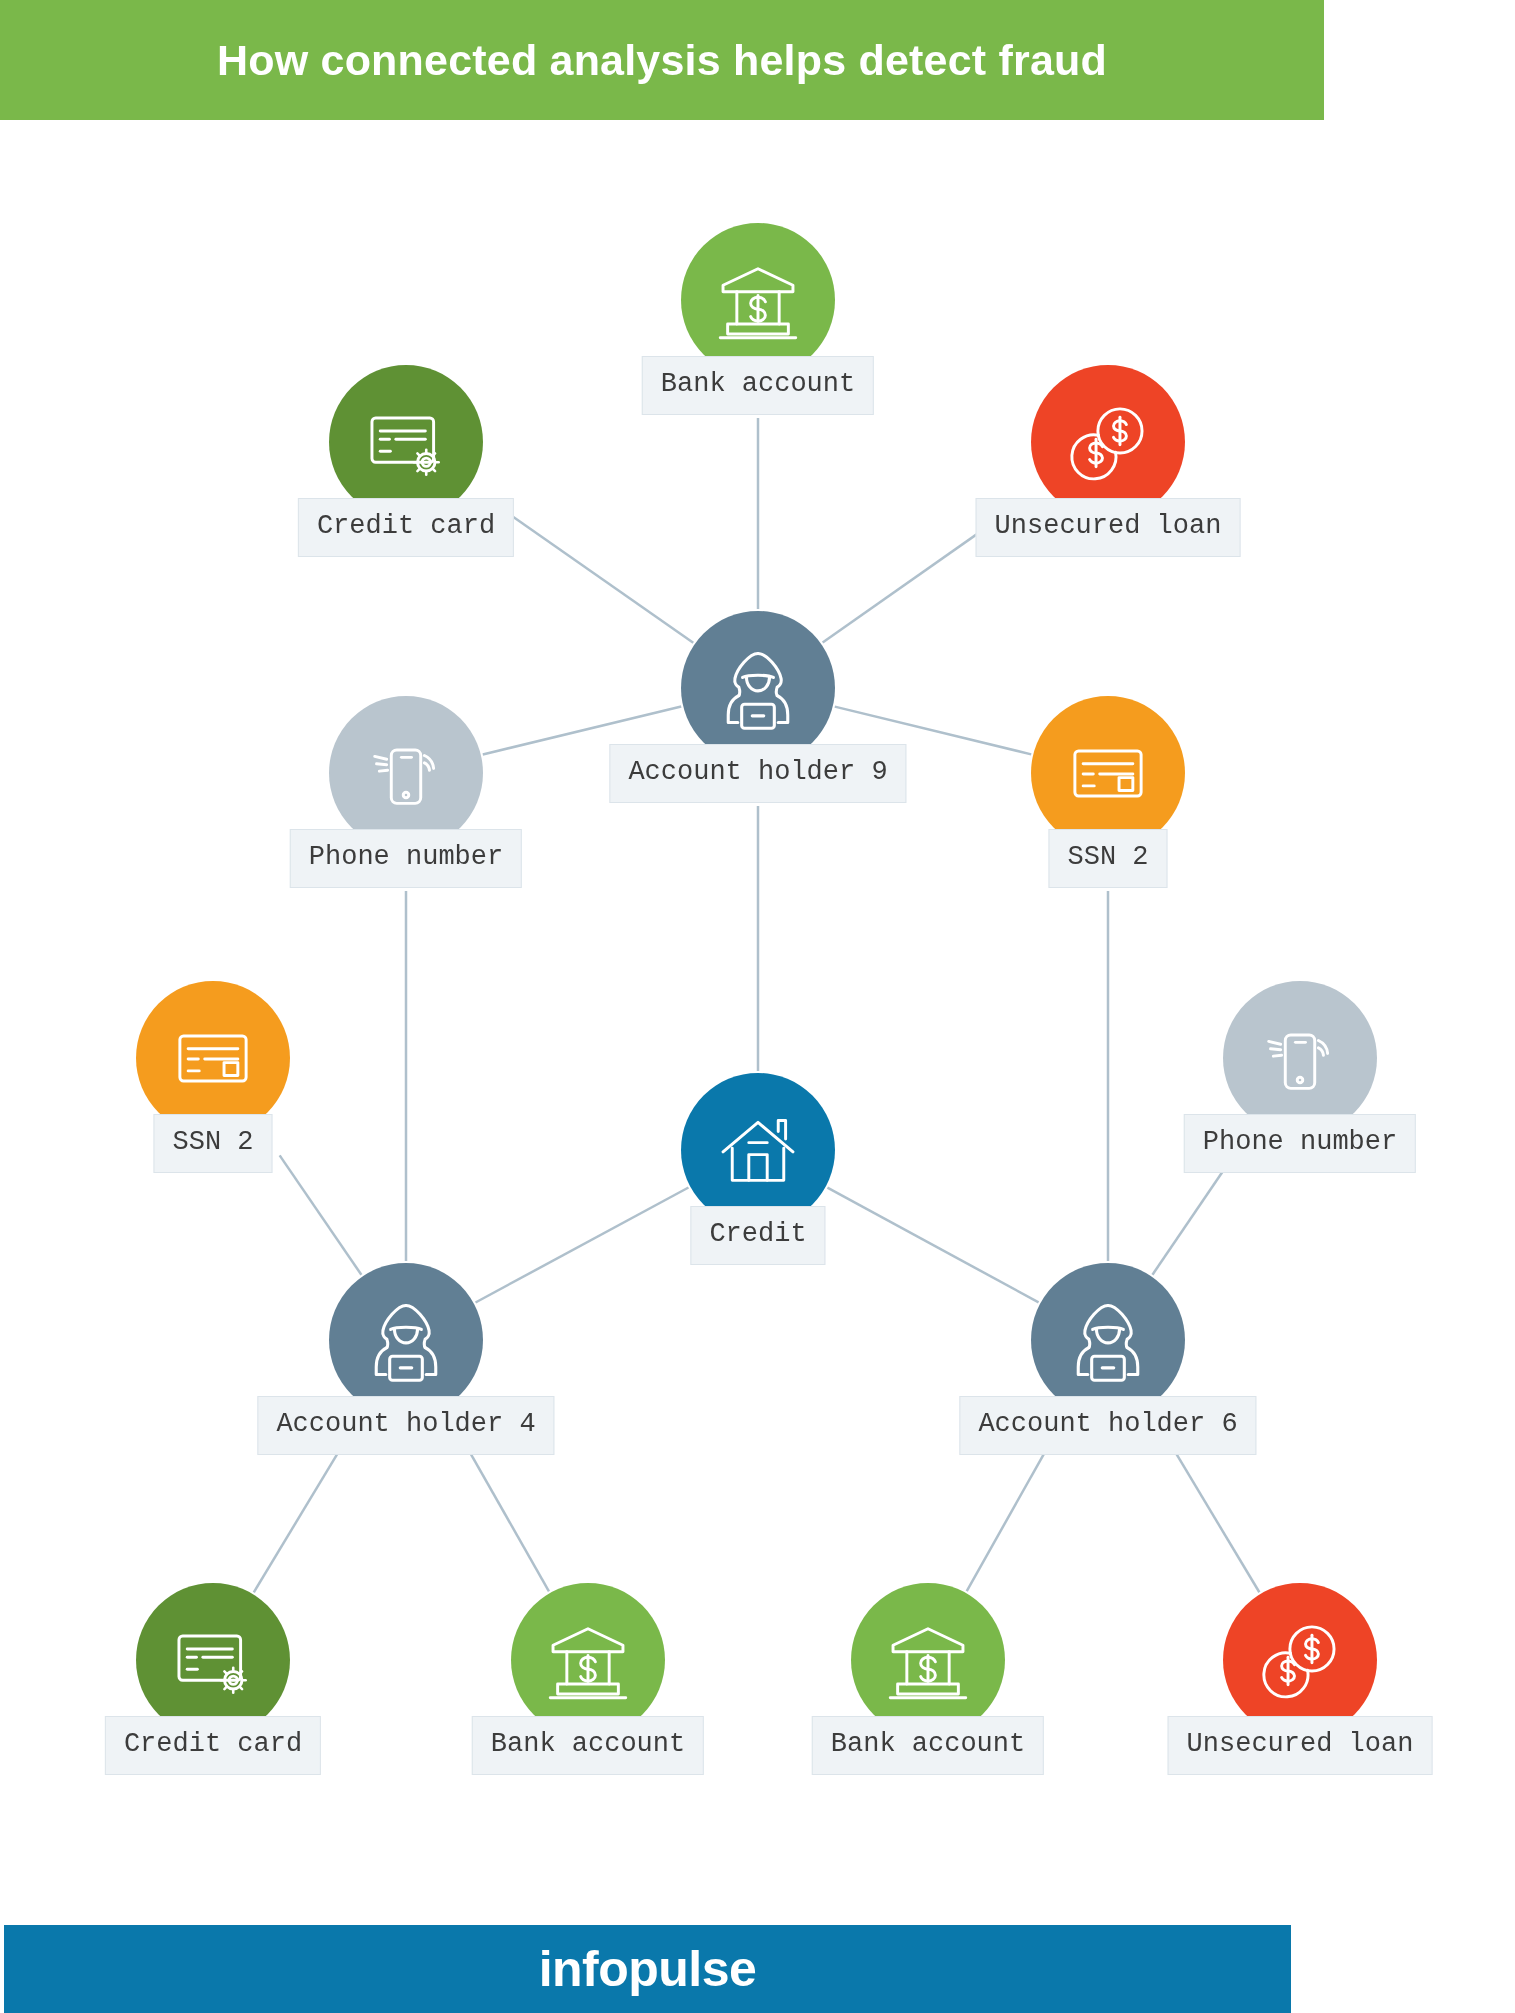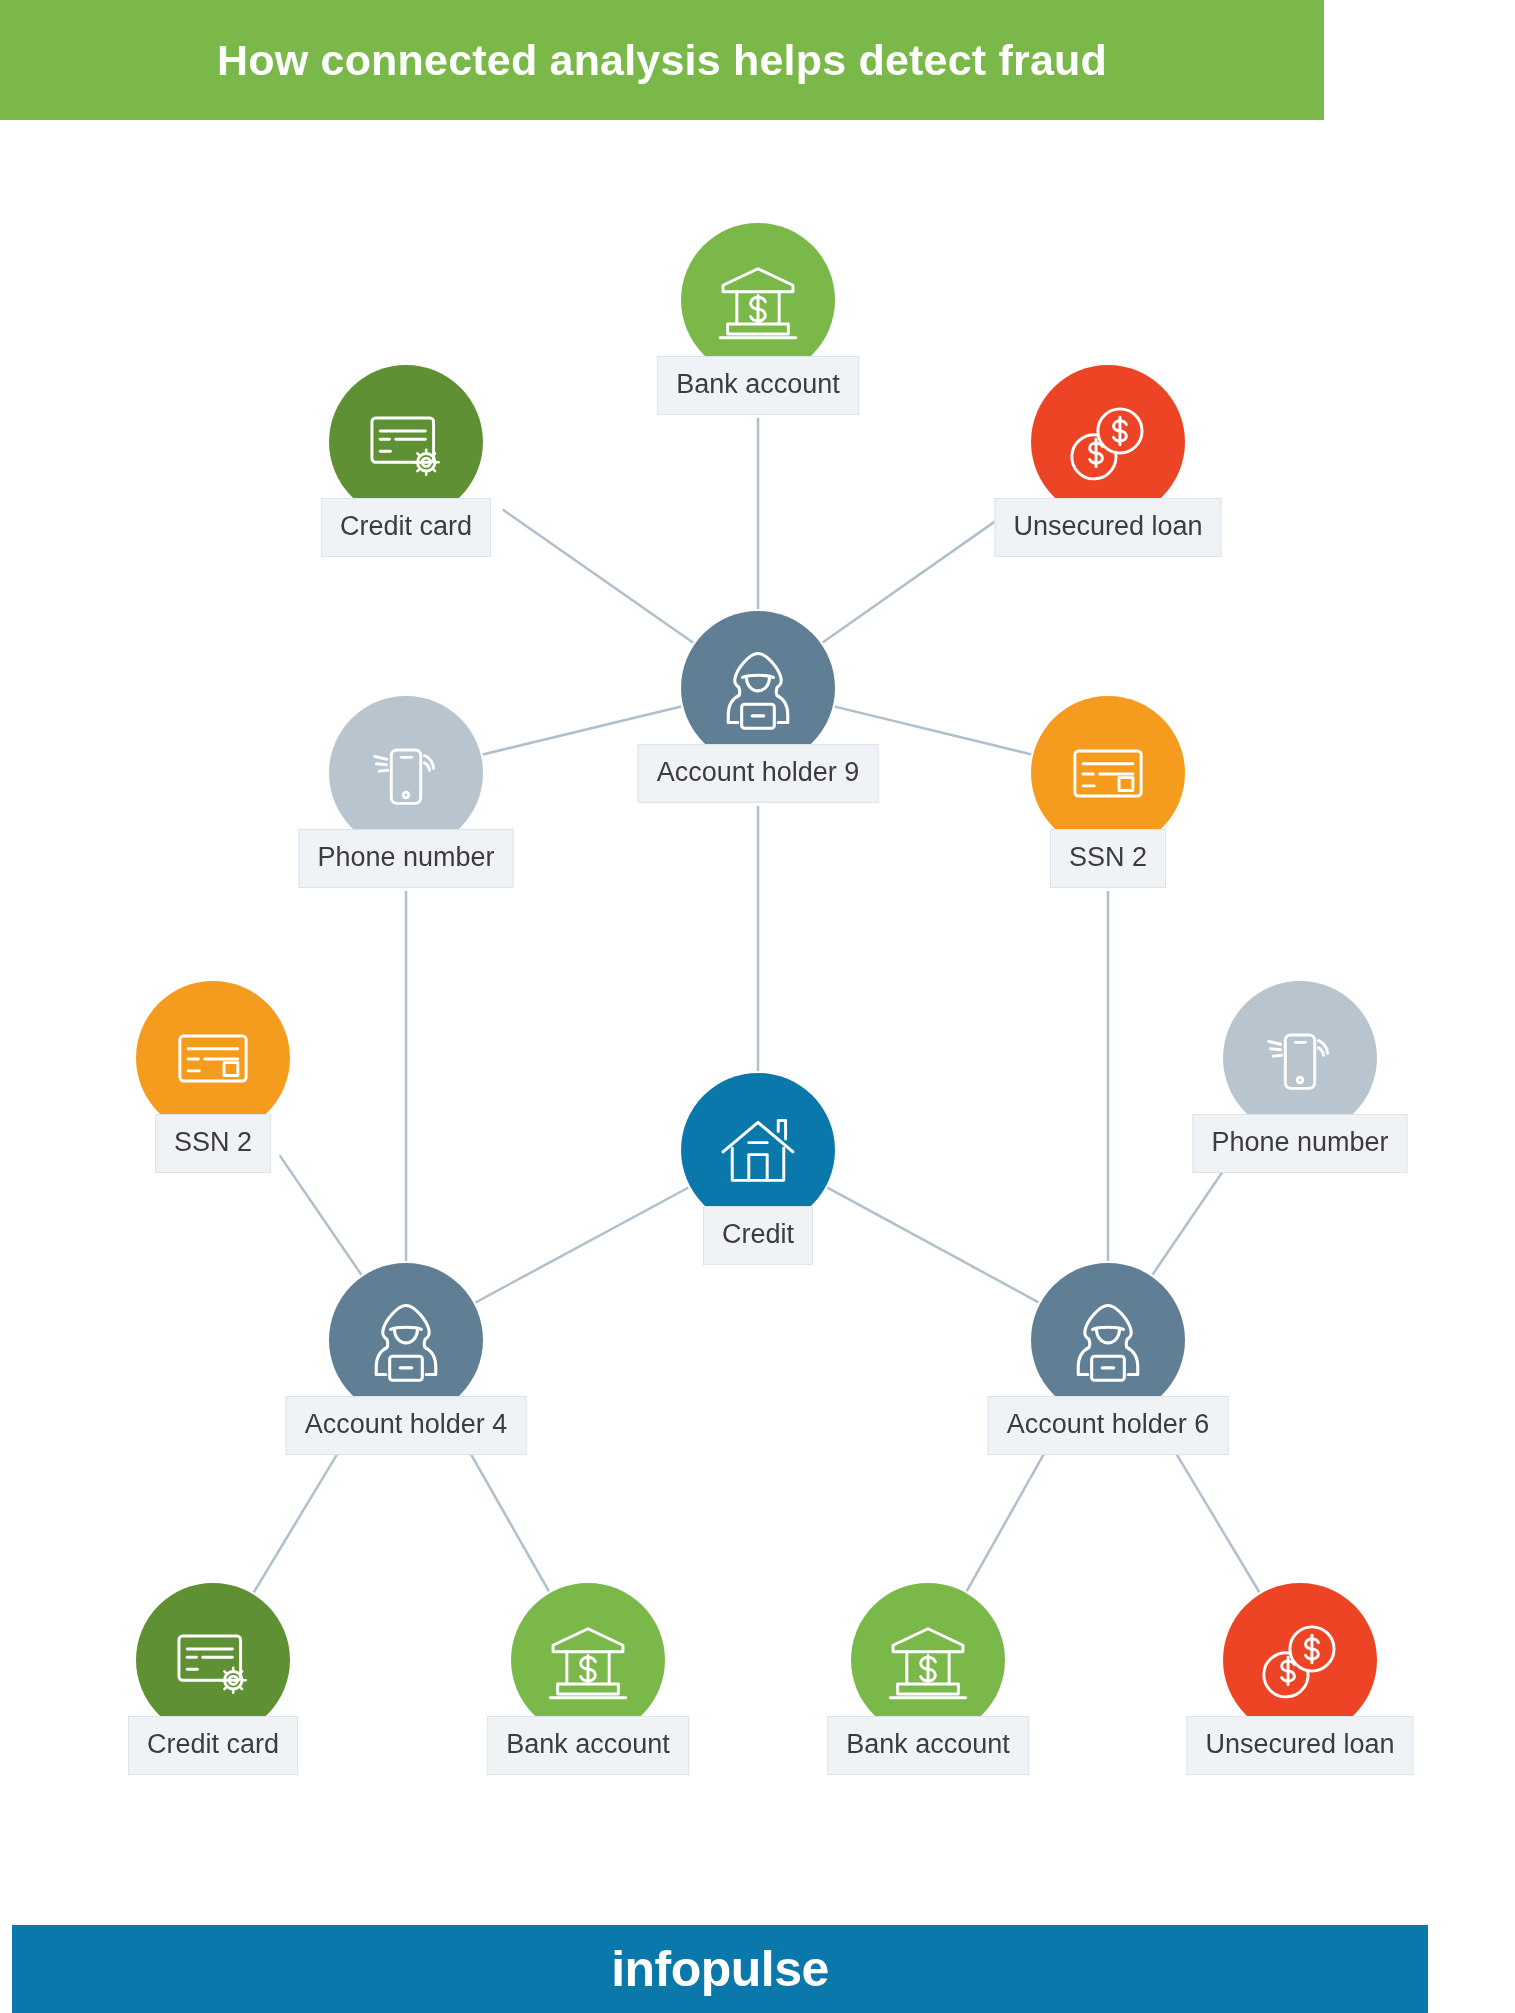--- a/index.html
+++ b/index.html
@@ -25,39 +25,39 @@
     color: #ffffff;
     font-size: 43px;
     font-weight: bold;
     letter-spacing: 0.2px;
     text-align: center;
   }
 
   
   .footer-band {
     position: absolute;
-    left: 12px; top: 1925px;
-    width: 1416px; height: 88px;
+    left: 4px; top: 1925px;
+    width: 1287px; height: 88px;
     background: #0A78AB;
     display: flex;
     align-items: center;
     justify-content: center;
   }
   .footer-logo {
     color: #ffffff;
     font-size: 50px;
     font-weight: bold;
     letter-spacing: -0.5px;
   }
 
   
   .graph-canvas {
     position: absolute;
     left: 0; top: 120px;
-    width: 1515px; height: 1805px;
+    width: 1515px; height: 1805px; font-family: Liberation Mono, monospace;
   }
   .edge-layer {
     position: absolute;
     left: 0; top: 0;
     width: 1515px; height: 1805px;
   }
 
   
   .node {
     position: absolute;

